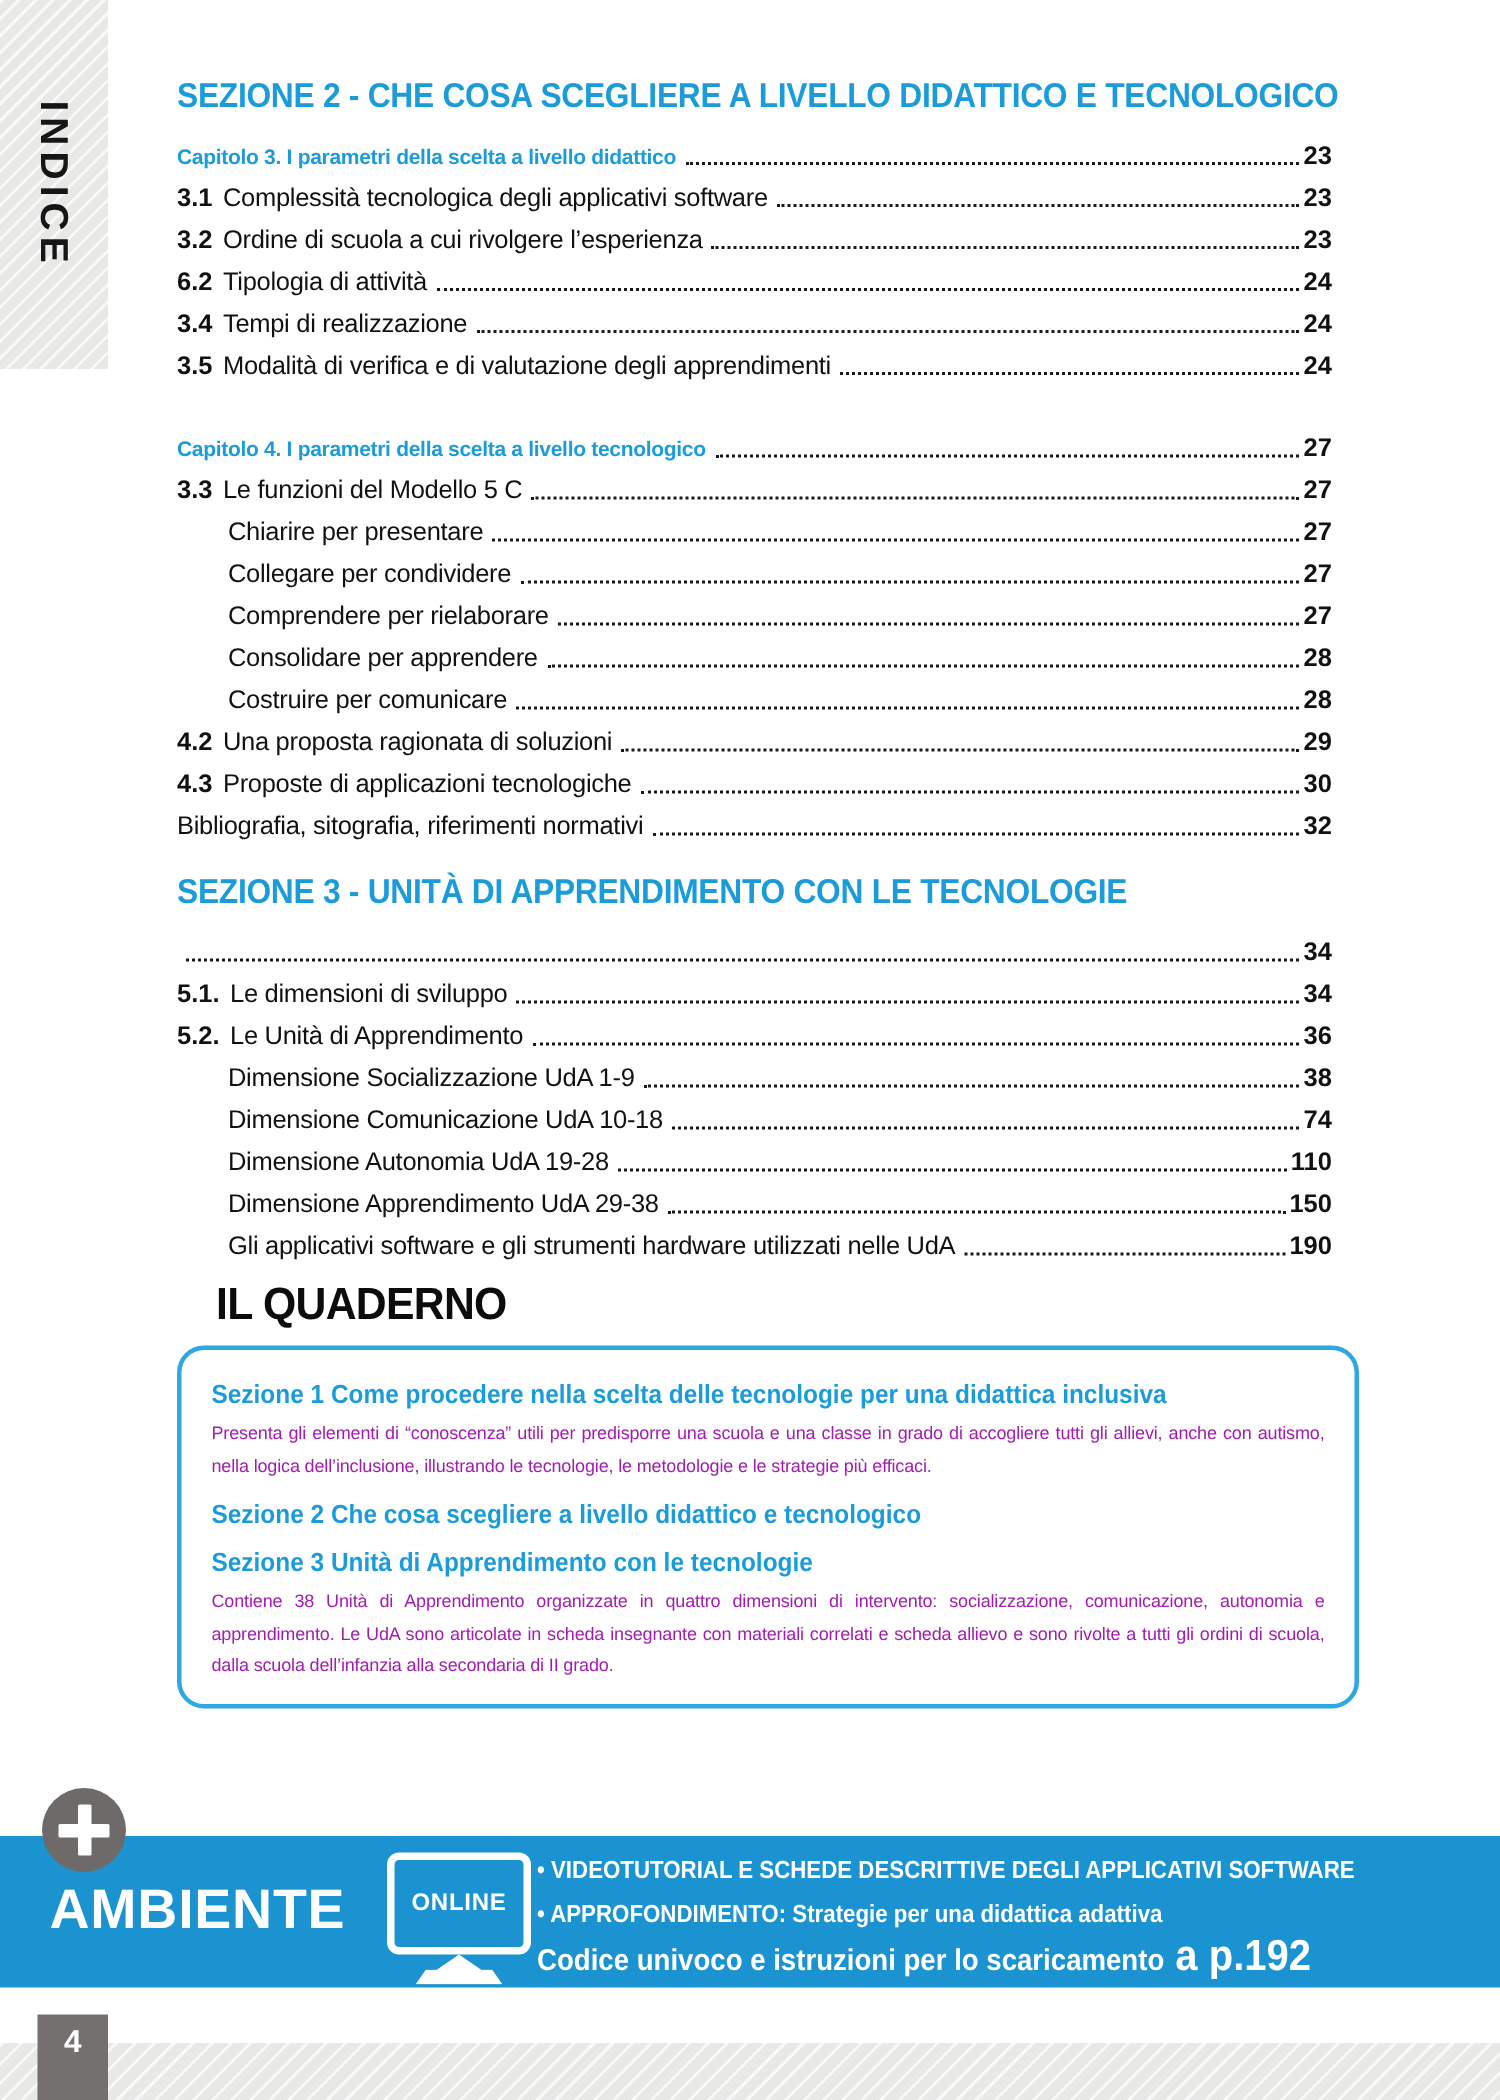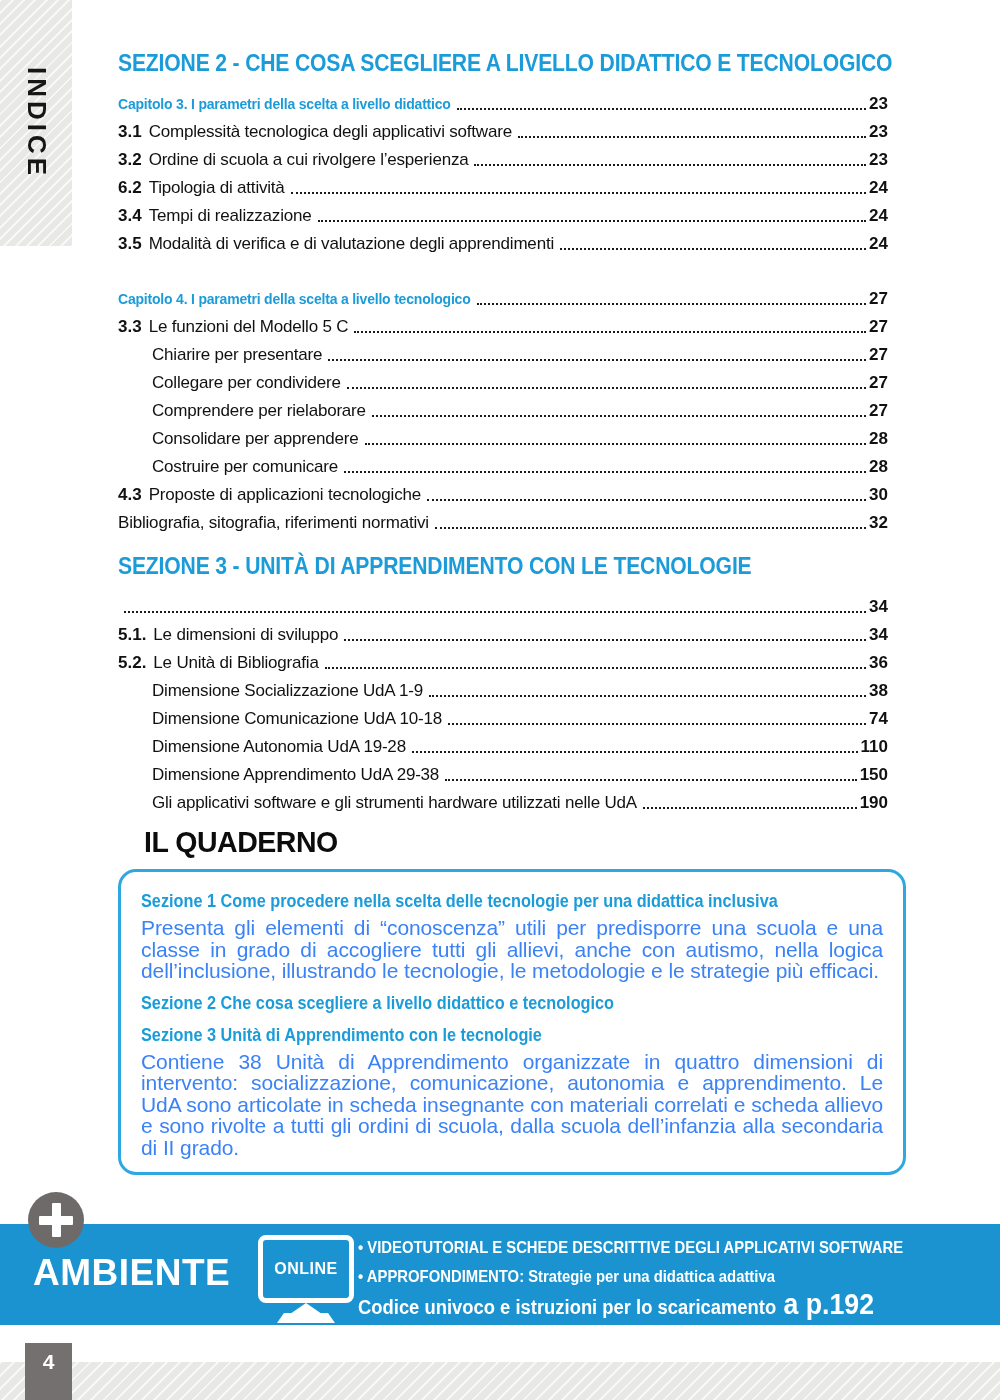--- a/index.html
+++ b/index.html
@@ -50,22 +50,22 @@
   }
   .qbox{
     width:788px;border:3px solid var(--box-border);border-radius:18px;
     padding:8px 20px 14px 20px;
   }
   .qbox h3{
     color:var(--blue);font-size:17.5px;font-weight:700;margin:11px 0 5px 0;
     white-space:nowrap;transform:scaleX(.93);transform-origin:left;
   }
   .qbox p{
-    margin:0;font-size:21px;line-height:21.5px;text-align:justify;
-    color:#3b82f6;letter-spacing:-.1px;
+    margin:0;font-size:12px;line-height:21.5px;text-align:justify;
+    color:#a21caf;letter-spacing:-.1px;
   }
   
   .band{position:absolute;left:0;top:1224px;width:1000px;height:101px;background:var(--band-blue);}
   .plus-circle{
     position:absolute;left:28px;top:1192px;width:56px;height:56px;border-radius:50%;
     background:#6e6a69;
   }
   .plus-circle .ph{position:absolute;left:11px;top:24px;width:34px;height:9px;background:#fff;border-radius:1px;}
   .plus-circle .pv{position:absolute;left:24px;top:11px;width:9px;height:34px;background:#fff;border-radius:1px;}
   .ambiente{
@@ -185,20 +185,26 @@
               <span class="lbl">Consolidare per apprendere</span>
               <span class="leader"></span>
               <span class="pg">28</span>
             </div>
             <div class="row indent1">
               <span class="lbl">Costruire per comunicare</span>
               <span class="leader"></span>
               <span class="pg">28</span>
             </div>
             <div class="row">
+              <span class="num">4.2</span>
+              <span class="lbl">Una proposta ragionata di soluzioni</span>
+              <span class="leader"></span>
+              <span class="pg">29</span>
+            </div>
+            <div class="row">
               <span class="num">4.3</span>
               <span class="lbl">Proposte di applicazioni tecnologiche</span>
               <span class="leader"></span>
               <span class="pg">30</span>
             </div>
             <div class="row">
               <span class="lbl">Bibliografia, sitografia, riferimenti normativi</span>
               <span class="leader"></span>
               <span class="pg">32</span>
             </div>
@@ -212,21 +218,21 @@
               <span class="pg">34</span>
             </div>
             <div class="row">
               <span class="num">5.1.</span>
               <span class="lbl">Le dimensioni di sviluppo</span>
               <span class="leader"></span>
               <span class="pg">34</span>
             </div>
             <div class="row">
               <span class="num">5.2.</span>
-              <span class="lbl">Le Unità di Bibliografia</span>
+              <span class="lbl">Le Unità di Apprendimento</span>
               <span class="leader"></span>
               <span class="pg">36</span>
             </div>
             <div class="row indent1">
               <span class="lbl">Dimensione Socializzazione UdA 1-9</span>
               <span class="leader"></span>
               <span class="pg">38</span>
             </div>
             <div class="row indent1">
               <span class="lbl">Dimensione Comunicazione UdA 10-18</span>

